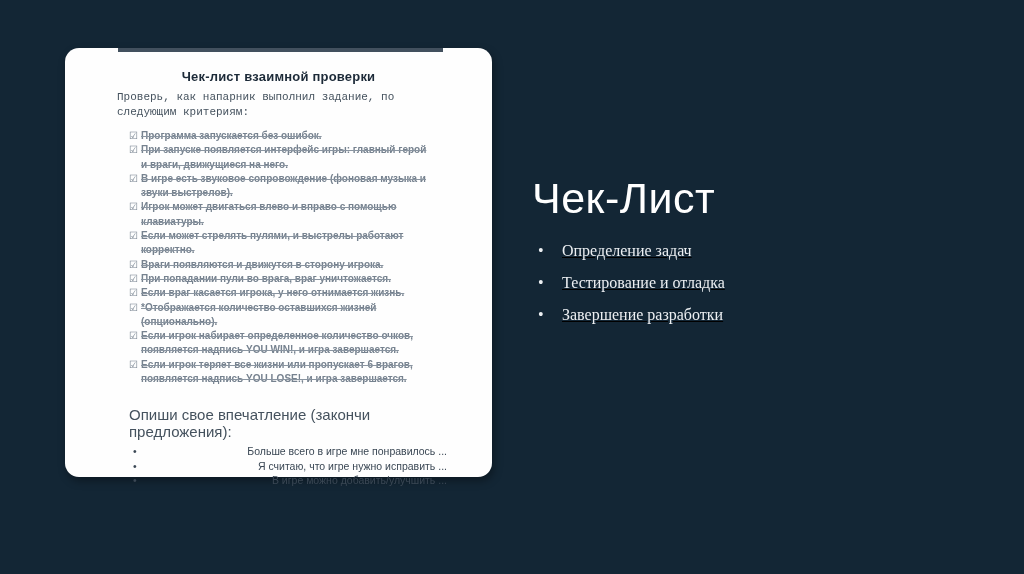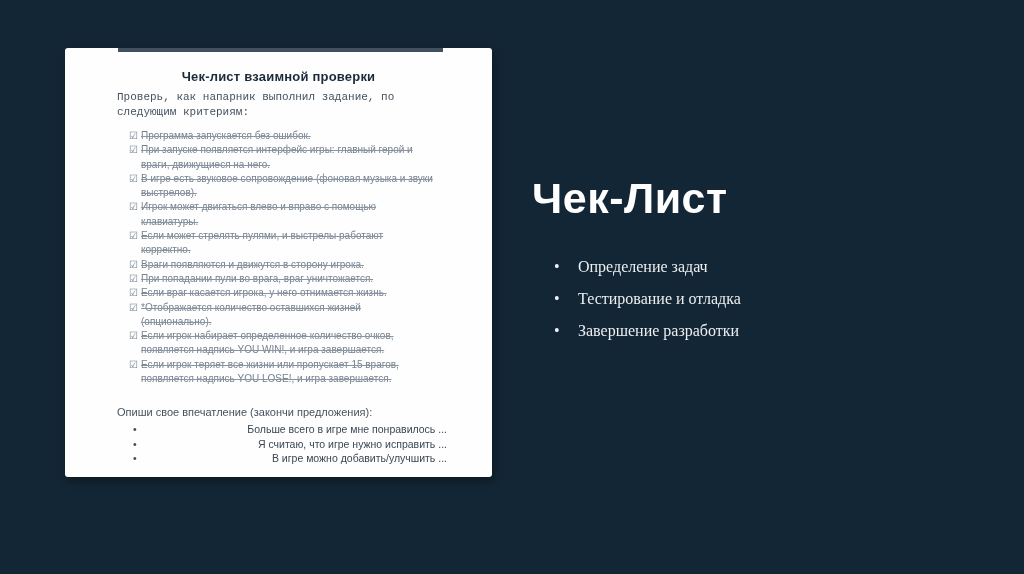--- a/index.html
+++ b/index.html
@@ -16,21 +16,21 @@
   }
 
   
   .card {
     position: absolute;
     left: 65px;
     top: 48px;
     width: 427px;
     height: 429px;
     background: #fefefe;
-    border-radius: 3px;
+    border-radius: 14px;
     box-shadow: 2px 4px 8px rgba(0,0,0,0.35);
   }
   .card-top-strip {
     position: absolute;
     left: 53px;
     top: 0;
     width: 325px;
     height: 4px;
     background: #42505e;
   }
@@ -71,31 +71,33 @@
   .chk-box {
     flex: 0 0 auto;
     width: 12px;
     font-size: 10px;
     color: #76828f;
   }
   .chk-text {
     width: 292px;
     text-decoration: line-through;
     text-decoration-color: #8a95a1;
+    font-weight: bold;
   }
   .impression {
     position: absolute;
     left: 52px;
     top: 358px;
     width: 330px;
   }
   .impression-heading {
-    font-size: 11px;
+    font-size: 15px;
     color: #45525e;
     margin-bottom: 4px;
+    margin-left: 12px;
   }
   .impression-list {
     margin: 0 0 0 16px;
     padding: 0;
     list-style: none;
     text-align: right;
   }
   .impression-list li {
     position: relative;
     padding-left: 13px;
@@ -110,32 +112,33 @@
     top: 0;
     color: #3a4754;
   }
 
   
   .slide-heading {
     position: absolute;
     left: 532px;
     top: 174px;
     font-size: 43px;
-    font-weight: 700;
+    font-weight: 400;
     color: #ffffff;
     letter-spacing: 0.5px;
   }
   .agenda-list {
     position: absolute;
     left: 538px;
     top: 241px;
-    margin: 16px;
+    margin: 0;
     padding: 0;
     list-style: none;
     font-family: "Liberation Serif", serif;
+    text-decoration: underline;
   }
   .agenda-list li {
     position: relative;
     padding-left: 24px;
     margin-bottom: 13px;
     font-size: 16px;
     line-height: 19px;
     color: #eceff2;
   }
   .agenda-list li::before {
@@ -192,21 +195,21 @@
       <div class="chk-item">
       <span class="chk-box">☑</span>
       <span class="chk-text">*Отображается количество оставшихся жизней (опционально).</span>
     </div>
       <div class="chk-item">
       <span class="chk-box">☑</span>
       <span class="chk-text">Если игрок набирает определенное количество очков, появляется надпись YOU WIN!, и игра завершается.</span>
     </div>
       <div class="chk-item">
       <span class="chk-box">☑</span>
-      <span class="chk-text">Если игрок теряет все жизни или пропускает 15 врагов, появляется надпись YOU LOSE!, и игра завершается.</span>
+      <span class="chk-text">Если игрок теряет все жизни или пропускает 6 врагов, появляется надпись YOU LOSE!, и игра завершается.</span>
     </div>
     </div>
 
   <div class="impression">
     <div class="impression-heading">Опиши свое впечатление (закончи предложения):</div>
     <ul class="impression-list">
         <li>Больше всего в игре мне понравилось ...</li>
         <li>Я считаю, что игре нужно исправить ...</li>
         <li>В игре можно добавить/улучшить ...</li>
       </ul>

